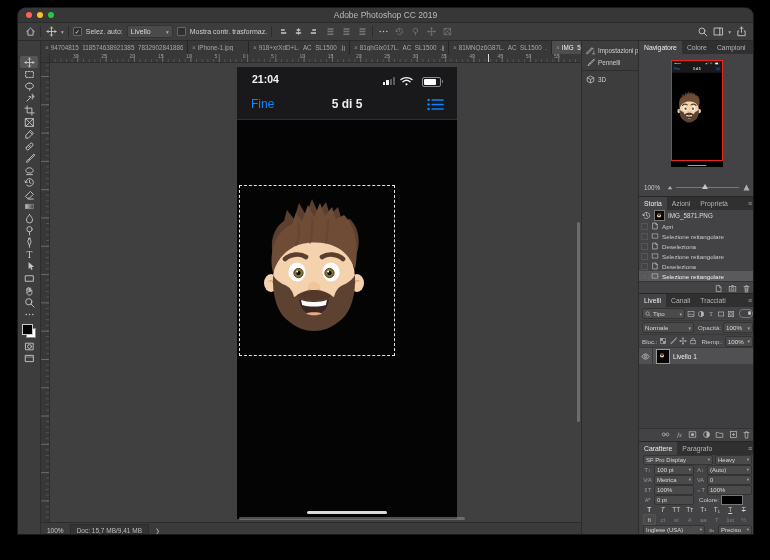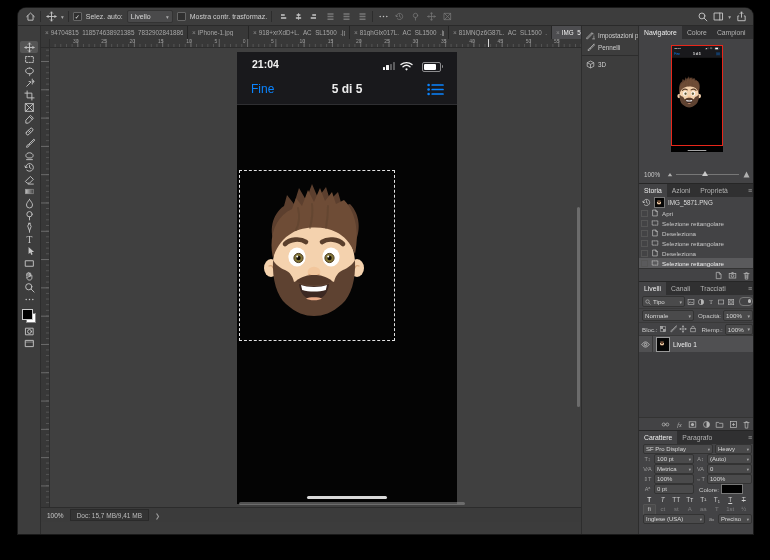--- a/index.html
+++ b/index.html
@@ -149,20 +149,26 @@
   .cswatch{width:20px;height:8px;background:#000;border:1px solid #777;}
   .toggle{width:12px;height:7px;border:1px solid #777;border-radius:4px;position:relative;flex:none;}
   .toggle:after{content:"";position:absolute;right:1px;top:1px;width:3.5px;height:3.5px;border-radius:50%;background:#bbb;}
 </style>
 </head>
 <body>
 
 <div id="app">
   <div id="win">
 
+    <div id="titlebar">
+      <span class="tl r"></span>
+      <span class="tl y"></span>
+      <span class="tl g"></span>
+      <div id="title">Adobe Photoshop CC 2019</div>
+    </div>
 
     <div id="optionsbar">
       <span class="ic">
           <svg viewBox="0 0 12 12" fill="none" stroke="#c6c6c6" stroke-width="1" stroke-linecap="round" stroke-linejoin="round">
             <path d="M1.8 6.2 6 2.2l4.2 4M3.2 5.2V10h5.6V5.2"></path>
           </svg>
         </span>
       <span class="vsep"></span>
       <span class="ic">
           <svg viewBox="0 0 12 12" fill="none" stroke="#c6c6c6" stroke-width="1" stroke-linecap="round" stroke-linejoin="round">

